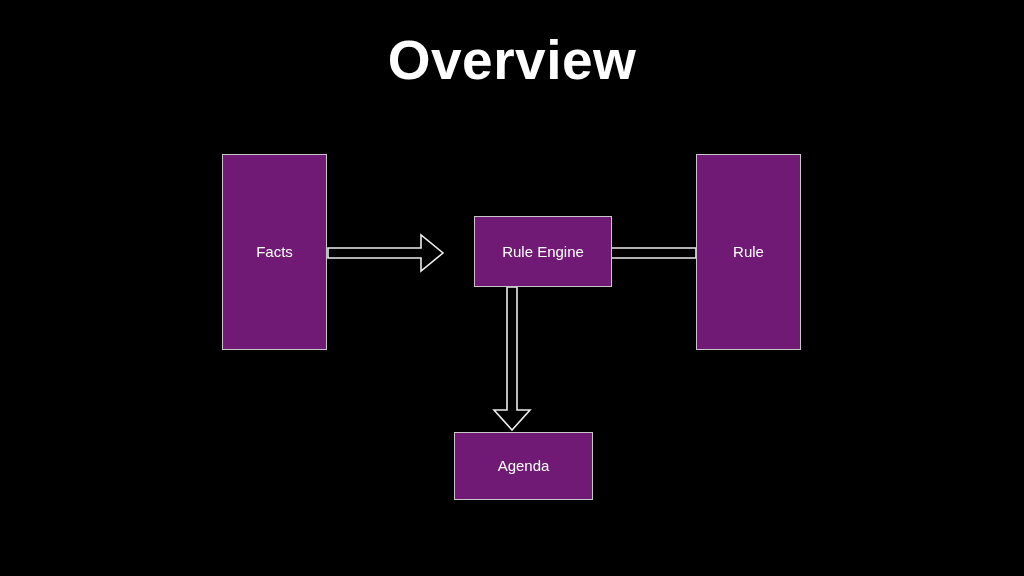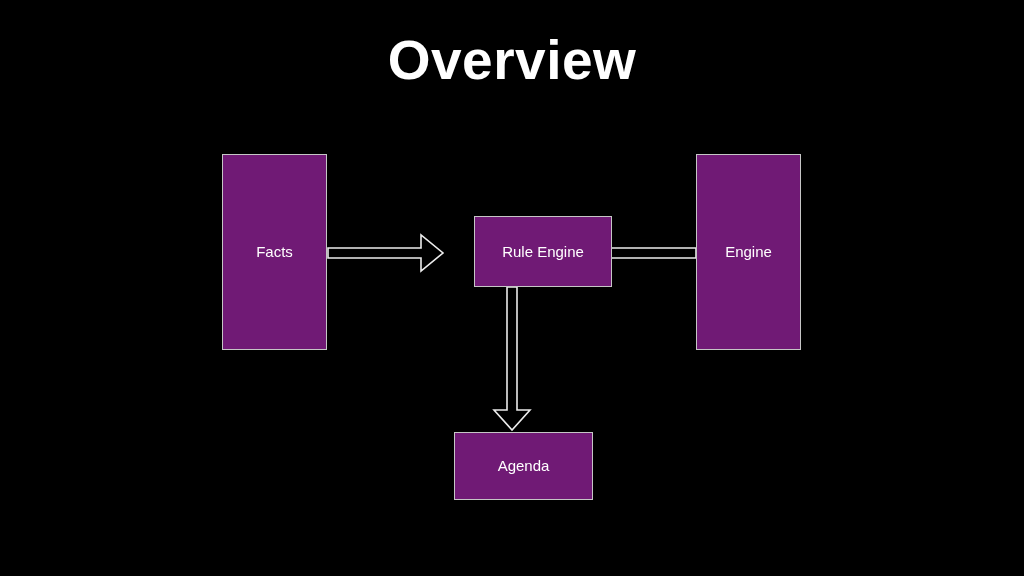--- a/index.html
+++ b/index.html
@@ -69,20 +69,20 @@
 
   <div class="node node-facts">
     <span>Facts</span>
   </div>
 
   <div class="node node-rule-engine">
     <span>Rule Engine</span>
   </div>
 
   <div class="node node-rules">
-    <span>Engine</span>
+    <span>Rule</span>
   </div>
 
   <div class="node node-agenda">
     <span>Agenda</span>
   </div>
 
 </div>
 
 </body></html>

